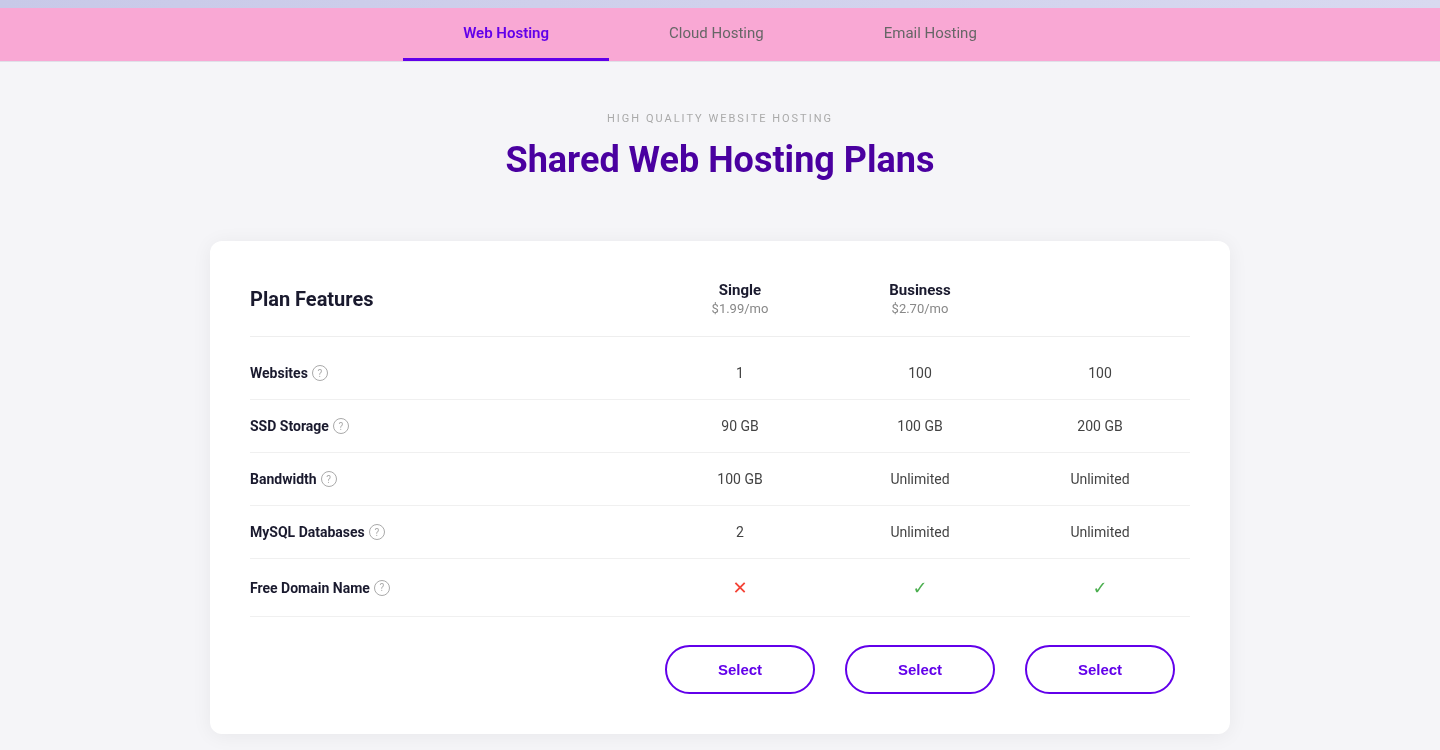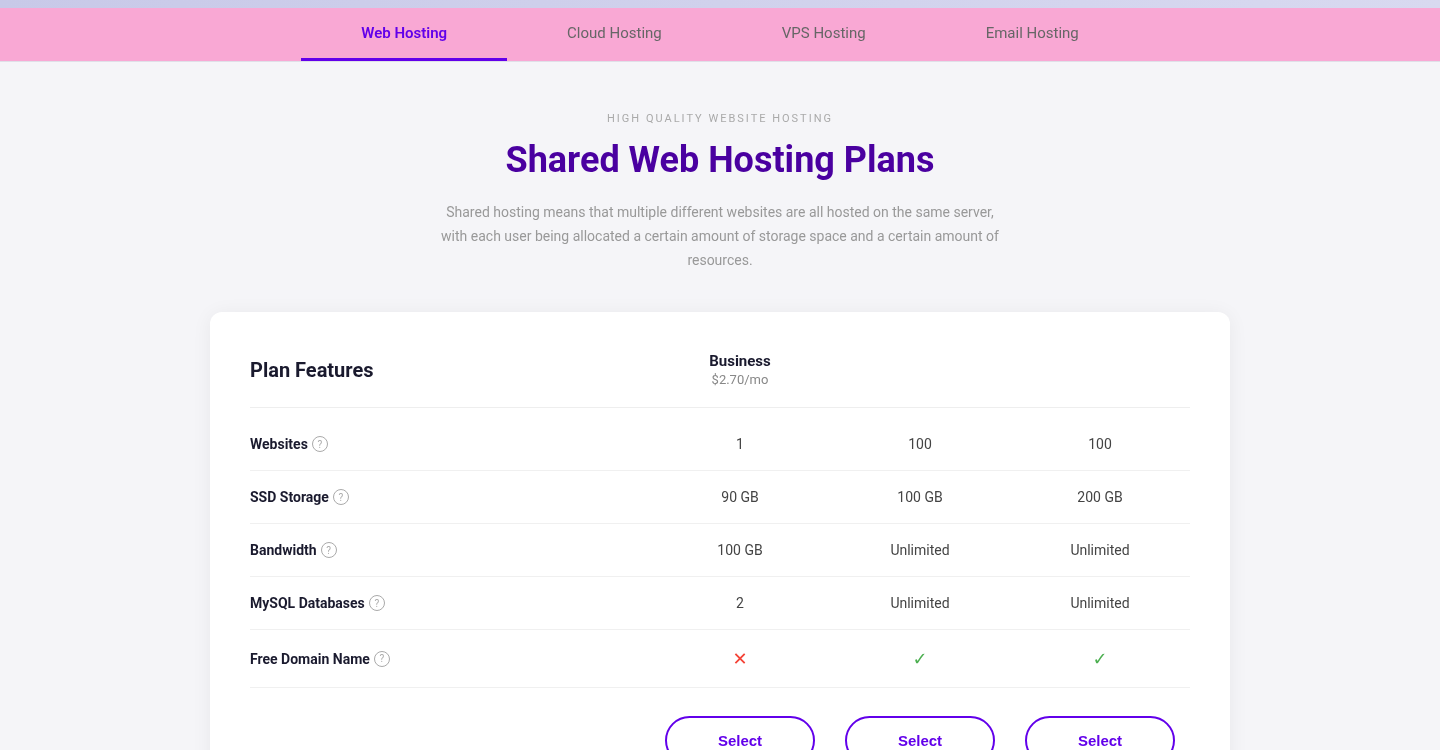--- a/index.html
+++ b/index.html
@@ -173,34 +173,36 @@
     }
   </style>
 </head>
 <body>
 
 <div class="top-bar"></div>
 
 <nav class="nav-tabs">
   <div class="nav-tab active">Web Hosting</div>
   <div class="nav-tab">Cloud Hosting</div>
-  <div class="nav-tab">VPS Hosting</div>
   <div class="nav-tab">Email Hosting</div>
 </nav>
 
 <div class="page-header">
   <div class="subtitle">HIGH QUALITY WEBSITE HOSTING</div>
   <h1>Shared Web Hosting Plans</h1>
-  <p class="description">Shared hosting means that multiple different websites are all hosted on the same server, with each user being allocated a certain amount of storage space and a certain amount of resources.</p>
 </div>
 
 <div class="comparison-card">
 
   <div class="plan-header-row">
     <div class="plan-features-title">Plan Features</div>
+    <div class="plan-col-header">
+      <span class="plan-col-name">Single</span>
+      <span class="plan-col-price">$1.99/mo</span>
+    </div>
     <div class="plan-col-header">
       <span class="plan-col-name">Business</span>
       <span class="plan-col-price">$2.70/mo</span>
     </div>
   </div>
 
   <div id="feature-rows">
       <div class="feature-row">
         <div class="feature-name">
           <span>Websites</span>

